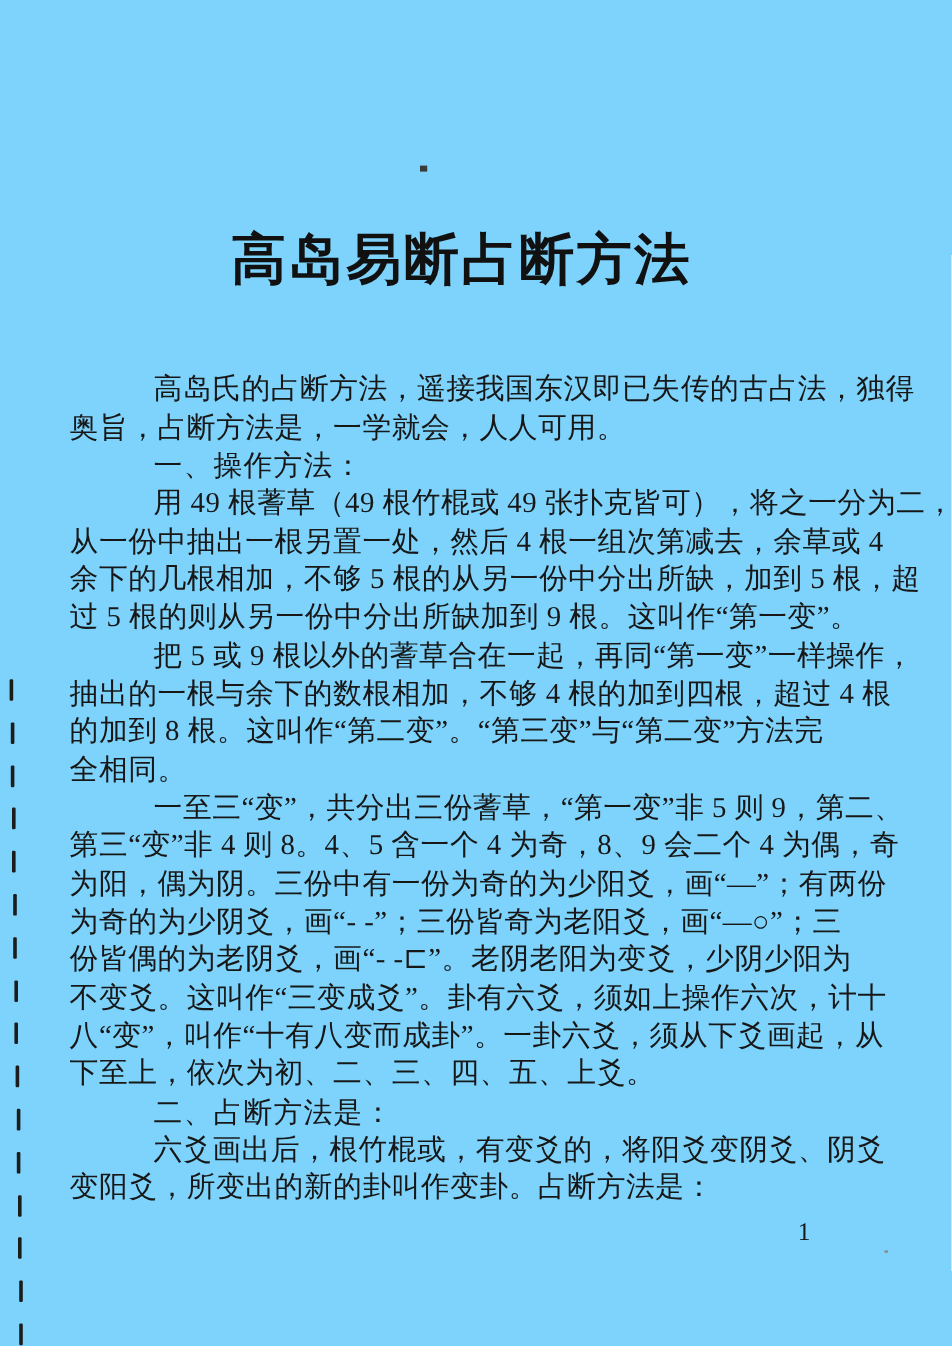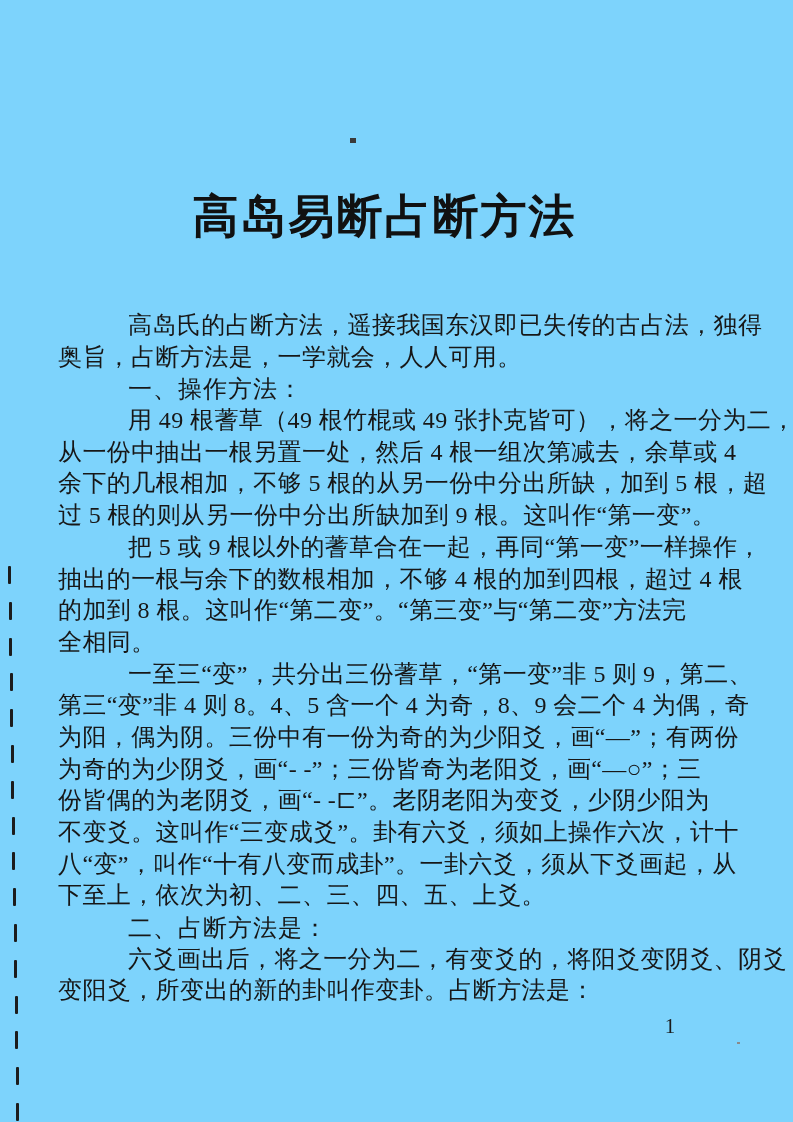--- a/index.html
+++ b/index.html
@@ -94,21 +94,21 @@
       <div class="text-line">全相同。</div>
       <div class="text-line indent">一至三“变”，共分出三份蓍草，“第一变”非 5 则 9，第二、</div>
       <div class="text-line">第三“变”非 4 则 8。4、5 含一个 4 为奇，8、9 会二个 4 为偶，奇</div>
       <div class="text-line">为阳，偶为阴。三份中有一份为奇的为少阳爻，画“—”；有两份</div>
       <div class="text-line">为奇的为少阴爻，画“- -”；三份皆奇为老阳爻，画“—○”；三</div>
       <div class="text-line">份皆偶的为老阴爻，画“- -⊏”。老阴老阳为变爻，少阴少阳为</div>
       <div class="text-line">不变爻。这叫作“三变成爻”。卦有六爻，须如上操作六次，计十</div>
       <div class="text-line">八“变”，叫作“十有八变而成卦”。一卦六爻，须从下爻画起，从</div>
       <div class="text-line">下至上，依次为初、二、三、四、五、上爻。</div>
       <div class="text-line indent bold">二、占断方法是：</div>
-      <div class="text-line indent">六爻画出后，将之一分为二，有变爻的，将阳爻变阴爻、阴爻</div>
+      <div class="text-line indent">六爻画出后，根竹棍或，有变爻的，将阳爻变阴爻、阴爻</div>
       <div class="text-line">变阳爻，所变出的新的卦叫作变卦。占断方法是：</div>
     </div>
 
   <div class="page-number">1</div>
 
   <div class="speck" style="left:350px; top:138px; width:6px; height:5px;"></div>
   <div class="speck" style="left:737px; top:1042px; width:3px; height:2px; background:#8a8a8a;"></div>
 
   <div id="binding-marks">
       <div class="binding-mark" style="top: 566px; left: 8px;"></div>

